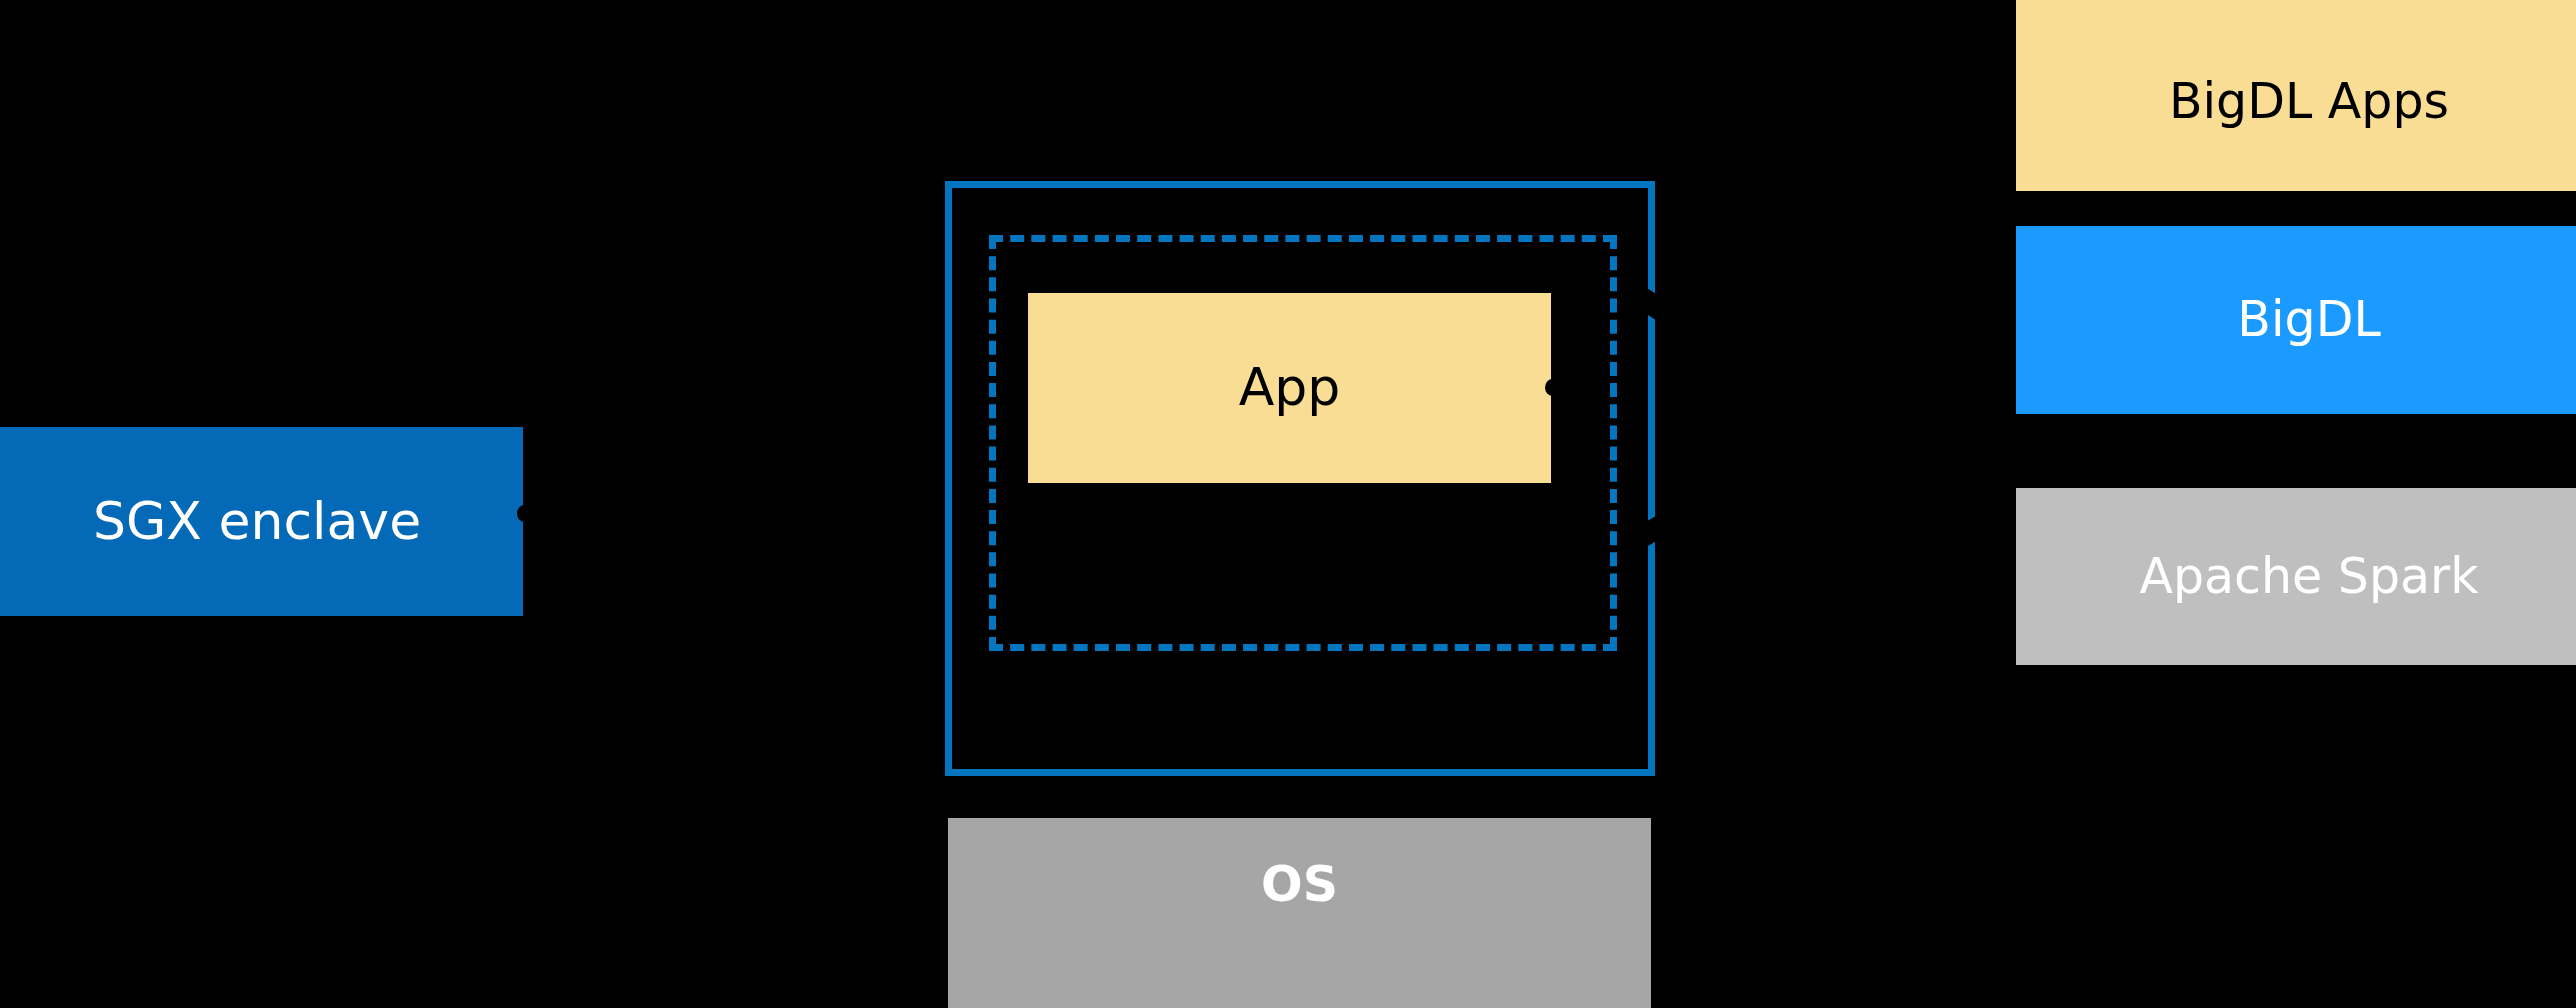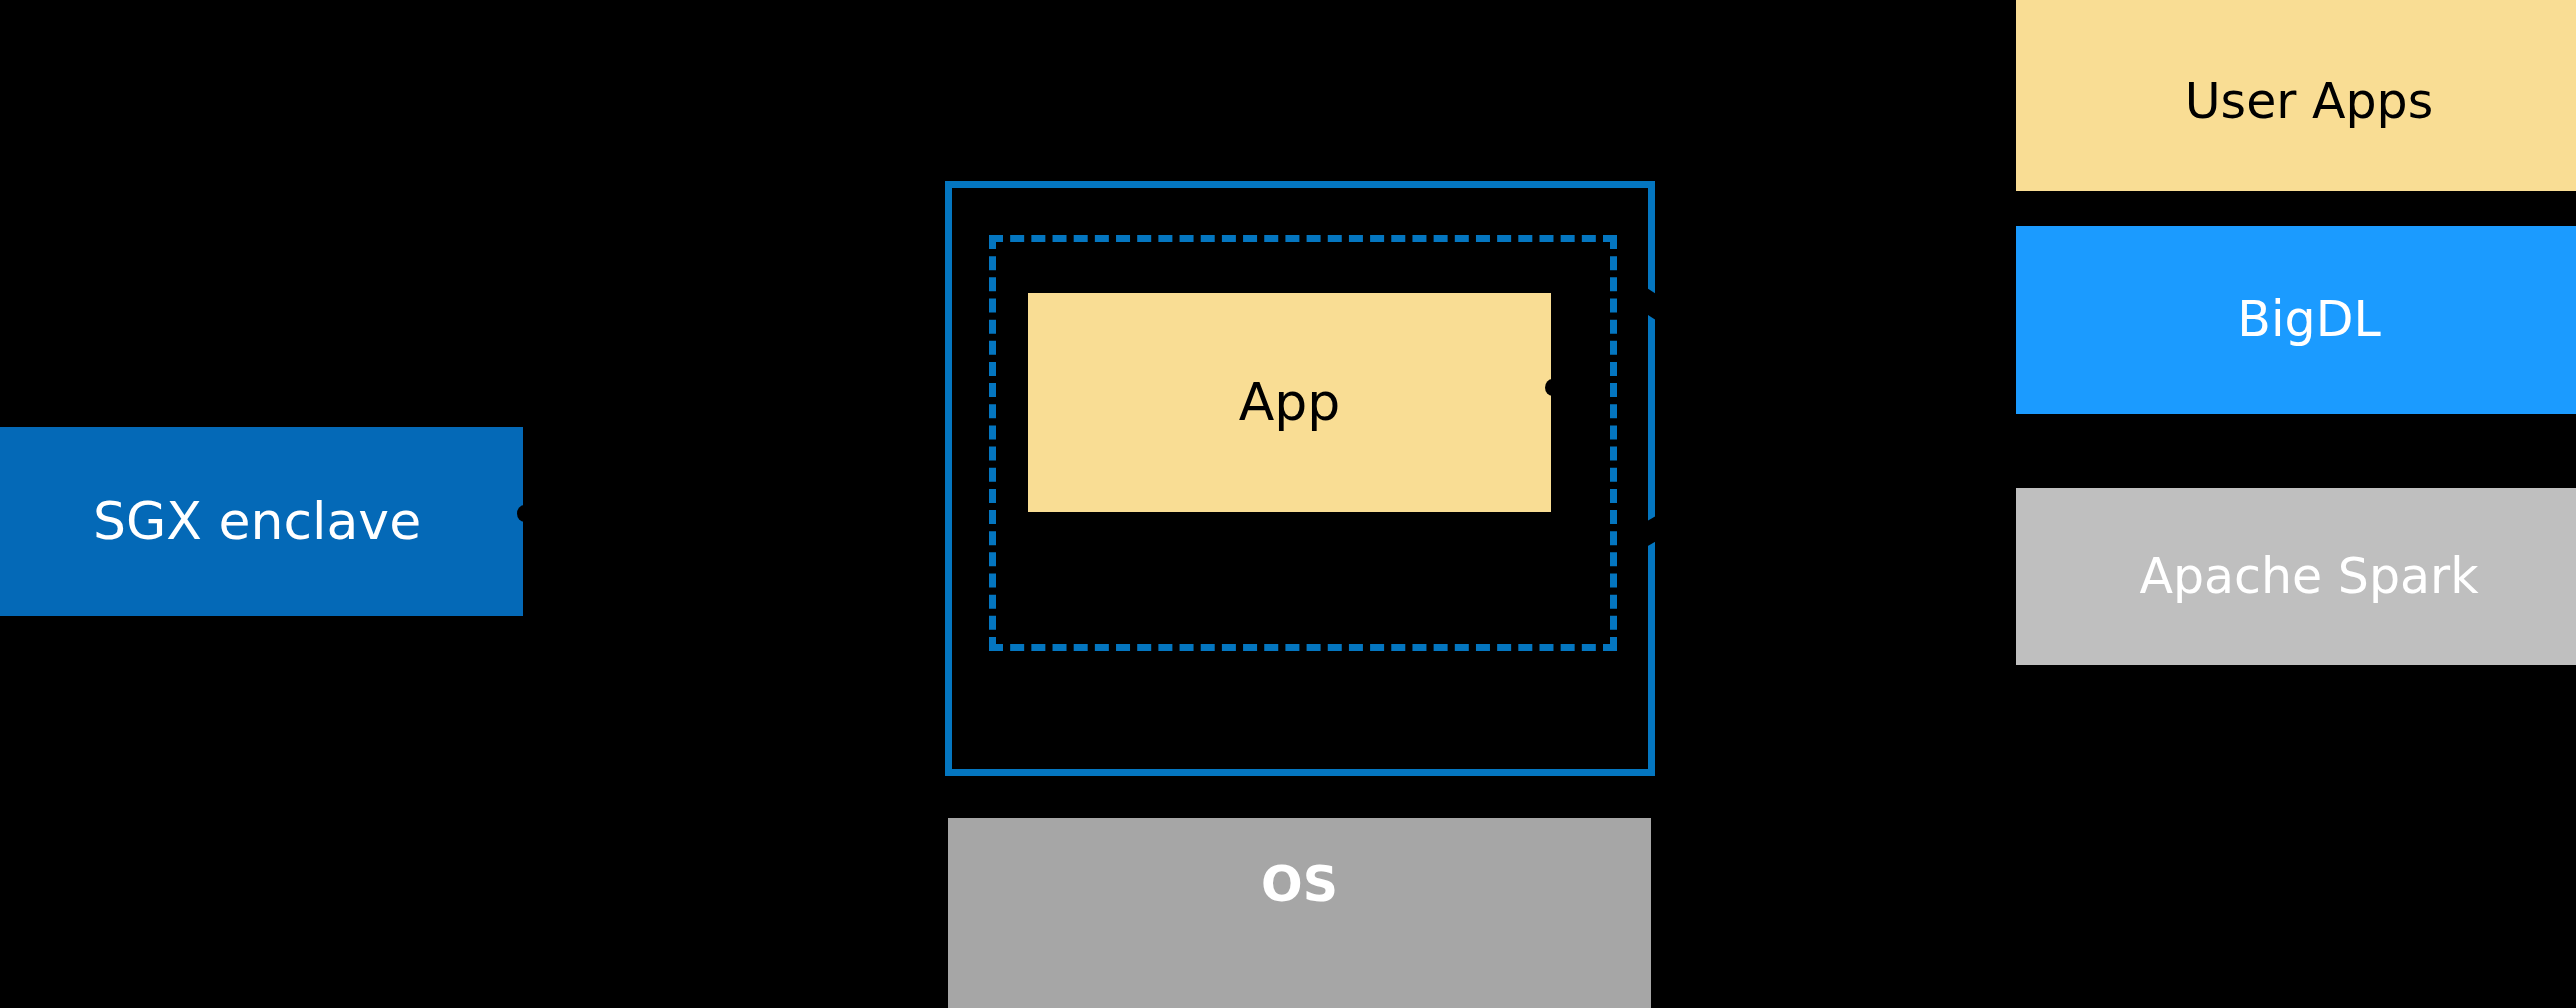--- a/index.html
+++ b/index.html
@@ -70,21 +70,21 @@
     border: 7.5px dashed #0476c0;
     box-sizing: border-box;
     background: transparent;
   }
 
   
   #app-box {
     left: 1028px;
     top: 293px;
     width: 523px;
-    height: 219px;
+    height: 190px;
     background: #f9dd94;
     color: #000000;
     font-size: 52px;
   }
   #app-arrow-notch {
     position: absolute;
     left: 1545px;
     top: 379px;
     width: 15px;
     height: 17px;
@@ -191,21 +191,21 @@
     <span>App</span>
   </div>
   <div id="app-arrow-notch"></div>
 
 
   <div class="box" id="os-box">
     <span>OS</span>
   </div>
 
   <div class="box" id="user-apps-box">
-    <span>User Apps</span>
+    <span>BigDL Apps</span>
   </div>
 
   <div class="box" id="bigdl-box">
     <span>BigDL</span>
   </div>
 
   <div class="box" id="apache-spark-box">
     <span>Apache Spark</span>
   </div>
 

